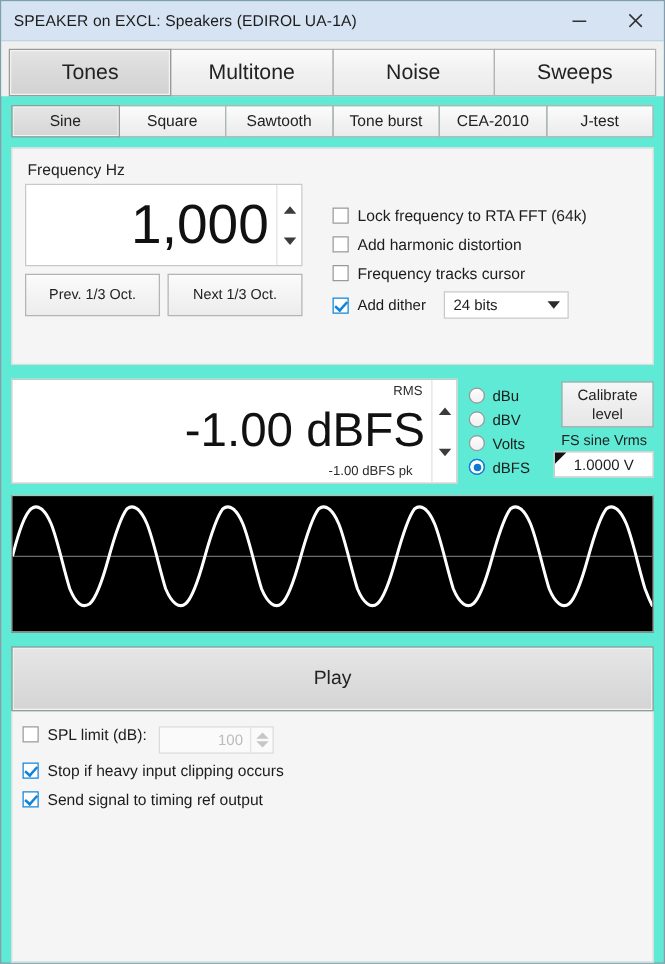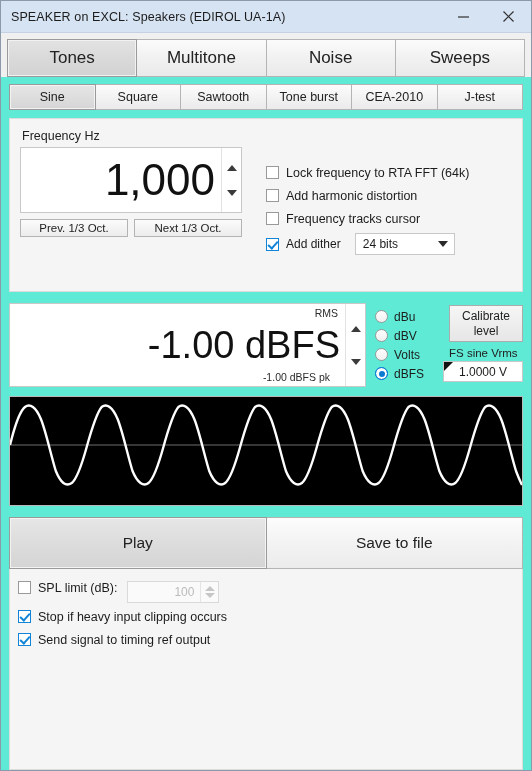--- a/index.html
+++ b/index.html
@@ -144,21 +144,21 @@
     padding: 7px 0;
     box-sizing: border-box;
     cursor: default;
   }
   .spin .ar { width: 0; height: 0; }
   .ar-up { border-left: 5px solid transparent; border-right: 5px solid transparent; border-bottom: 6px solid #3b3b3b; }
   .ar-dn { border-left: 5px solid transparent; border-right: 5px solid transparent; border-top: 6px solid #3b3b3b; }
 
   .oct-row { display: flex; margin-top: 6px; gap: 6px; }
   .btn {
-    height: 18px;
+    height: 34px;
     border: 1px solid #b4b4b4;
     background: linear-gradient(to bottom, #fbfbfb, #ececec);
     font-size: 11.5px;
     color: #222;
     display: flex; align-items: center; justify-content: center;
     box-sizing: border-box;
     cursor: default;
   }
   .oct-btn { flex: 1 1 0; }
 
@@ -556,21 +556,20 @@
   <div class="wave-wrap">
     <svg viewBox="0 0 514 108" preserveAspectRatio="none">
       <rect x="0" y="0" width="514" height="108" fill="#000000"></rect>
       <line x1="0" y1="48" x2="514" y2="48" stroke="#6f6f6f" stroke-width="1"></line>
       <path fill="none" stroke="#ffffff" stroke-width="2.4" d="M0,48 C5,28 10,14 15,10 C20,6 26,10 31,22 C36,34 41,58 46,74 C51,86 56,90 62,86 C67,82 72,68 77,50 C82,32 87,16 92,10 C97,6 103,10 108,22 C113,34 118,58 123,74 C128,86 134,90 139,86 C144,82 149,68 154,50 C159,32 164,16 169,10 C174,6 180,10 185,22 C190,34 195,58 200,74 C205,86 211,90 216,86 C221,82 226,68 231,50 C236,32 241,16 246,10 C251,6 257,10 262,22 C267,34 272,58 277,74 C282,86 288,90 293,86 C298,82 303,68 308,50 C313,32 318,16 323,10 C328,6 334,10 339,22 C344,34 349,58 354,74 C359,86 365,90 370,86 C375,82 380,68 385,50 C390,32 395,16 400,10 C405,6 411,10 416,22 C421,34 426,58 431,74 C436,86 442,90 447,86 C452,82 457,68 462,50 C467,32 472,16 477,10 C482,6 488,10 493,22 C498,34 503,58 508,74 C511,82 513,86 514,88"></path>
     </svg>
   </div>
 
   <div class="playtabs">
     <div class="playtab sel">Play</div>
-    <div class="playtab">Save to file</div>
   </div>
 
   <div class="bottom">
     <div class="bot-left">
       <div class="spl-row">
         <span class="cbox"></span>
         <span class="spl-lab">SPL limit (dB):</span>
         <span class="spl-spin">
           <span class="v">100</span>
           <span class="s">

